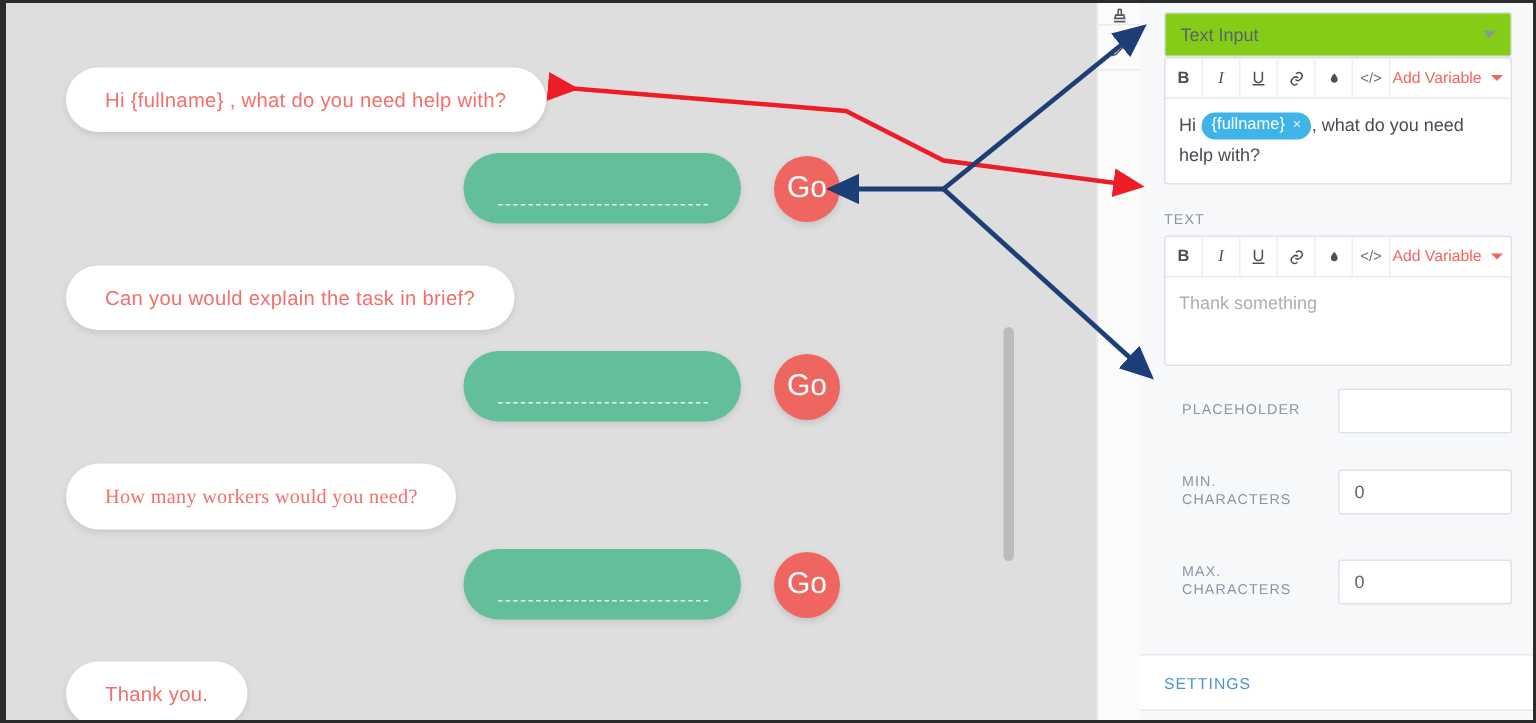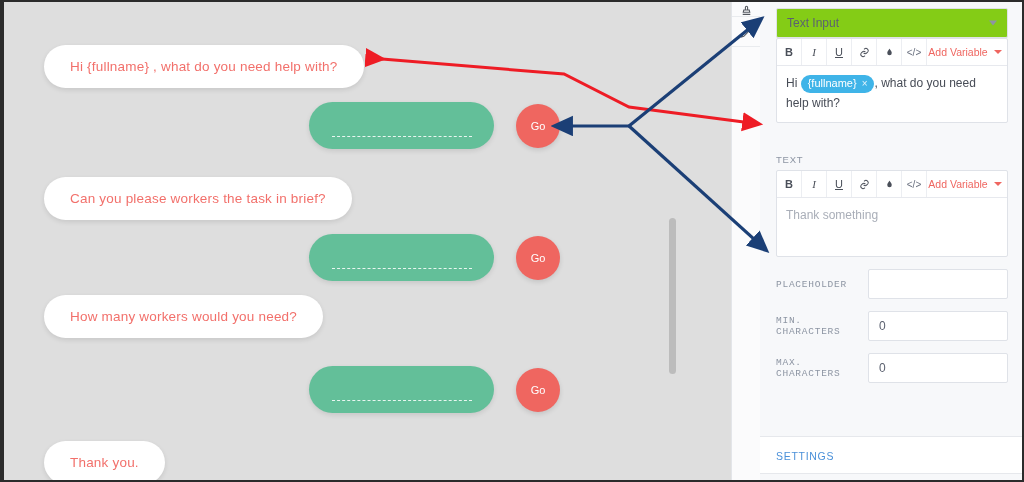--- a/index.html
+++ b/index.html
@@ -28,21 +28,21 @@
   .answer-wrap{display:flex;align-items:center;gap:22px;}
   .answer-field{
     width:185px;height:47px;background:#63bf99;border-radius:24px;
     box-shadow:0 2px 5px rgba(0,0,0,.10);
     display:flex;align-items:flex-end;justify-content:center;
     padding-bottom:12px;box-sizing:border-box;
   }
   .answer-line{width:140px;height:0;border-top:1.5px dashed rgba(255,255,255,.85);}
   .go-btn{
     width:44px;height:44px;border-radius:50%;background:#ef6660;
-    color:#ffffff;font-size:11px;display:flex;align-items:center;
+    color:#ffffff;font-size:20px;display:flex;align-items:center;
     justify-content:center;box-shadow:0 2px 5px rgba(0,0,0,.12);
     cursor:pointer;
   }
 
   
   .chat-scroll-track{position:absolute;right:8px;top:0;width:7px;height:100%;}
   .chat-scroll-thumb{position:absolute;left:0;top:216px;width:7px;height:156px;
     background:#bcbcbc;border-radius:4px;}
 
   
@@ -83,21 +83,21 @@
   .add-var .caret2{width:0;height:0;border-left:4px solid transparent;
     border-right:4px solid transparent;border-top:4.5px solid #ef6660;}
   .rte-body{padding:8px 9px;font-size:12px;color:#474c56;line-height:1.65;min-height:30px;}
   .rte-body.ph{color:#a9aeb8;}
   .chip{display:inline-flex;align-items:center;gap:5px;background:#3fb4e8;
     color:#ffffff;border-radius:10px;padding:1px 7px;font-size:11px;line-height:1.45;
     vertical-align:middle;}
   .chip .x{opacity:.85;font-size:10px;cursor:pointer;}
 
   .row-field{display:flex;align-items:center;margin-top:12px;}
-  .row-field .field-label{flex:0 0 92px;margin:0;font-family:Liberation Mono, monospace;}
+  .row-field .field-label{flex:0 0 92px;margin:12px;}
   .row-field .txt-input{flex:1;height:30px;background:#ffffff;border:1px solid #dfe2e8;
     border-radius:2px;display:flex;align-items:center;padding:0 10px;font-size:12px;
     color:#5c6270;box-sizing:border-box;cursor:text;}
 
   .panel-footer{position:absolute;left:0;bottom:6px;width:100%;
     background:#ffffff;border-top:1px solid #e6e8ec;border-bottom:1px solid #e6e8ec;
     padding:9px 16px;box-sizing:border-box;}
   .settings-link{font-size:10.5px;letter-spacing:.7px;color:#4a90d9;
     text-transform:uppercase;cursor:pointer;margin-top:45px;}
 
@@ -116,31 +116,31 @@
     </div>
 
     <div class="chat-row answer-wrap" style="left:305px;top:100px;">
       <div class="answer-field">
         <div class="answer-line"></div>
       </div>
       <div class="go-btn">Go</div>
     </div>
 
     <div class="chat-row" style="left:40px;top:175px;">
-      <div class="bubble">Can you please workers the task in brief?</div>
+      <div class="bubble">Can you would explain the task in brief?</div>
     </div>
 
     <div class="chat-row answer-wrap" style="left:305px;top:232px;">
       <div class="answer-field">
         <div class="answer-line"></div>
       </div>
       <div class="go-btn">Go</div>
     </div>
 
-    <div class="chat-row" style="left:40px;top:293px;">
+    <div class="chat-row" style="left:40px;top:307px;font-family:Liberation Serif, serif;">
       <div class="bubble">How many workers would you need?</div>
     </div>
 
     <div class="chat-row answer-wrap" style="left:305px;top:364px;">
       <div class="answer-field">
         <div class="answer-line"></div>
       </div>
       <div class="go-btn">Go</div>
     </div>
 
@@ -199,21 +199,21 @@
         </div>
         <div class="rte-body">
           <span>Hi</span>
           <span class="chip">
             <span>{fullname}</span>
             <span class="x">×</span>
           </span><span>, what do you need help with?</span>
         </div>
       </div>
 
-      <div class="field-label" style="margin-top:31px;">TEXT</div>
+      <div class="field-label" style="margin-top:18px;">TEXT</div>
       <div class="rte">
         <div class="rte-toolbar">
           <div class="tb-btn b">B</div>
           <div class="tb-btn i">I</div>
           <div class="tb-btn u">U</div>
           <div class="tb-btn">
             <svg width="11" height="11" viewBox="0 0 24 24" fill="none" stroke="#4a4f59" stroke-width="2.2">
               <path d="M10 13a5 5 0 0 0 7 0l2-2a5 5 0 0 0-7-7l-1 1"></path>
               <path d="M14 11a5 5 0 0 0-7 0l-2 2a5 5 0 0 0 7 7l1-1"></path>
             </svg>

